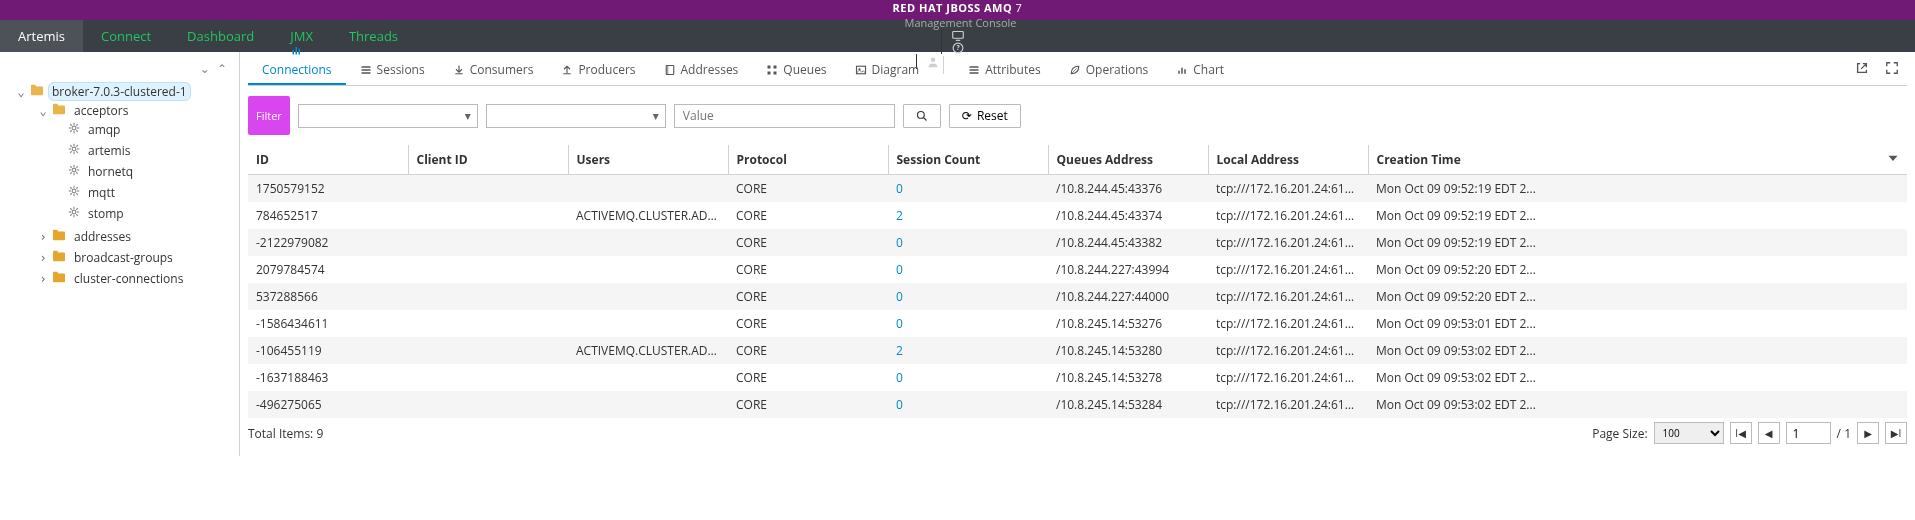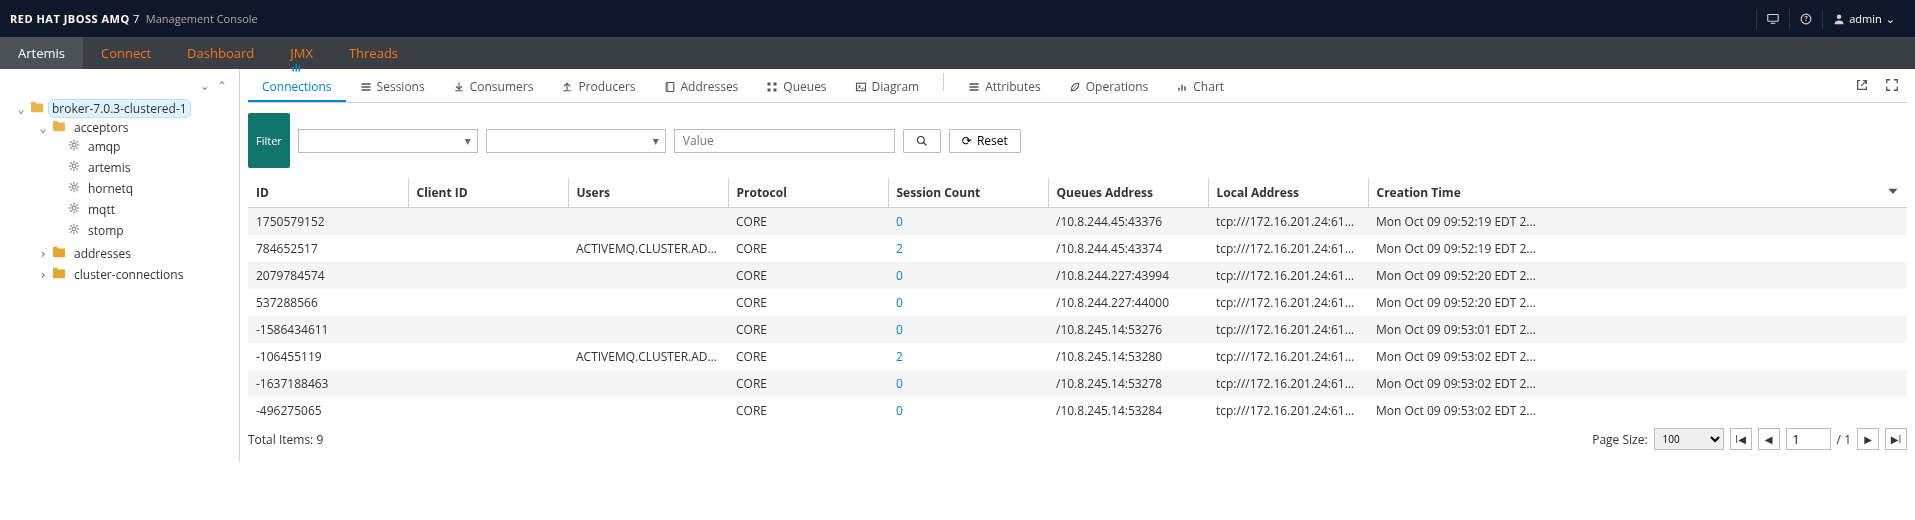--- a/index.html
+++ b/index.html
@@ -1,29 +1,29 @@
 <!DOCTYPE html>
 <html><head>
 <meta charset="utf-8">
 <style>
 * { box-sizing: border-box; margin: 0; padding: 0; font-family: "Open Sans", "Helvetica Neue", Helvetica, Arial, sans-serif; }
 body { font-size: 12px; color: #333; background: #fff; width: 1915px; }
 
 
-.topbar { background: #0f172a; color: #fff; height: 37px; display: flex; align-items: center; padding: 0 10px; font-size: 11px; }
+.topbar { background: #701a75; color: #fff; height: 20px; display: flex; align-items: center; padding: 0 10px; font-size: 11px; flex-direction: column; }
 .topbar .brand { font-weight: bold; letter-spacing: 0.5px; }
 .topbar .brand .ver { font-weight: normal; }
 .topbar .sub { color: #aaa; margin-left: 6px; }
 .topbar .spacer { flex: 1; }
 .topbar .right-item { padding: 0 10px; height: 20px; display: flex; align-items: center; cursor: pointer; border-left: 1px solid #333; }
 .topbar .right-item svg { fill: #d0d0d0; }
 
 
 .navbar { background: #393f44; height: 32px; display: flex; align-items: stretch; }
-.navbar .nav-item { color: #f97316; padding: 0 18px; display: flex; align-items: center; font-size: 13px; cursor: pointer; }
+.navbar .nav-item { color: #22c55e; padding: 0 18px; display: flex; align-items: center; font-size: 13px; cursor: pointer; }
 .navbar .nav-item.active { background: #4d5258; color: #fff; }
 
 
 .main { display: flex; }
 .sidebar { width: 240px; border-right: 1px solid #d1d1d1; padding: 4px 6px 4px 6px; font-size: 12px; }
 .content { flex: 1; padding: 0 8px 8px 8px; min-width: 0; }
 
 
 .tree-toolbar { text-align: right; padding: 4px 6px; color: #888; }
 .tree-toolbar span { cursor: pointer; margin-left: 4px; }
@@ -39,21 +39,21 @@
 
 .tabs { display: flex; align-items: flex-end; border-bottom: 1px solid #d1d1d1; height: 34px; position: relative; }
 .tab { padding: 8px 14px 7px; color: #555; cursor: pointer; display: flex; align-items: center; gap: 5px; font-size: 12px; }
 .tab.active { color: #0088ce; border-bottom: 2px solid #0088ce; padding-bottom: 5px; flex-direction: column; }
 .tab-sep { width: 1px; height: 18px; background: #d1d1d1; margin: 0 10px 8px; align-self: center; }
 .tabs-right { margin-left: auto; display: flex; align-items: center; gap: 16px; padding-right: 8px; padding-bottom: 6px; }
 .tabs-right .ticon { cursor: pointer; color: #555; }
 
 
 .filter-row { display: flex; align-items: center; gap: 8px; padding: 10px 0; }
-.filter-label { background: #0f766e; color: #fff; padding: 20px 8px; border-radius: 2px; font-size: 11px; }
+.filter-label { background: #d946ef; color: #fff; padding: 12px 8px; border-radius: 2px; font-size: 11px; }
 .select-like { border: 1px solid #bbb; height: 24px; width: 180px; background: #fff; display: flex; align-items: center; justify-content: flex-end; padding: 0 6px; cursor: pointer; color: #666; }
 .text-input { border: 1px solid #bbb; height: 24px; width: 221px; padding: 0 8px; font-size: 12px; }
 .btn { border: 1px solid #bbb; height: 24px; padding: 0 12px; background: #fff; cursor: pointer; display: inline-flex; align-items: center; gap: 5px; font-size: 12px; border-radius: 1px; }
 
 
 table.datagrid { width: 100%; border-collapse: collapse; font-size: 12px; table-layout: fixed; }
 table.datagrid th { text-align: left; font-weight: bold; padding: 6px 8px; border-bottom: 1px solid #d1d1d1; font-size: 12px; white-space: nowrap; overflow: hidden; text-overflow: ellipsis; cursor: pointer; }
 table.datagrid th:not(:first-child) { border-left: 1px solid #d1d1d1; }
 table.datagrid td { padding: 5px 8px; white-space: nowrap; overflow: hidden; text-overflow: ellipsis; }
 table.datagrid tbody tr:nth-child(odd) td { background: #f5f5f5; }
@@ -208,20 +208,25 @@
                 </ul></li>
               <li><span class="row"><span class="twisty">›</span><span class="folder-icon icon">
                     <svg width="14" height="12" viewBox="0 0 16 14">
                       <path d="M1 3 L1 12 Q1 13 2 13 L14 13 Q15 13 15 12 L15 4 Q15 3 14 3 L7 3 L6 1 L2 1 Q1 1 1 2 Z" fill="#e4a62d"></path>
                     </svg>
                   </span><span class="node-label">addresses</span></span></li>
               <li><span class="row"><span class="twisty">›</span><span class="folder-icon icon">
                     <svg width="14" height="12" viewBox="0 0 16 14">
                       <path d="M1 3 L1 12 Q1 13 2 13 L14 13 Q15 13 15 12 L15 4 Q15 3 14 3 L7 3 L6 1 L2 1 Q1 1 1 2 Z" fill="#e4a62d"></path>
                     </svg>
+                  </span><span class="node-label">broadcast-groups</span></span></li>
+              <li><span class="row"><span class="twisty">›</span><span class="folder-icon icon">
+                    <svg width="14" height="12" viewBox="0 0 16 14">
+                      <path d="M1 3 L1 12 Q1 13 2 13 L14 13 Q15 13 15 12 L15 4 Q15 3 14 3 L7 3 L6 1 L2 1 Q1 1 1 2 Z" fill="#e4a62d"></path>
+                    </svg>
                   </span><span class="node-label">cluster-connections</span></span></li>
             </ul></li>
         </ul>
     </div>
   </div>
 
   <div class="content">
 
     <div class="tabs" id="tabs">
         <div class="tab active">
@@ -391,20 +396,30 @@
             <td>784652517</td>
             <td></td>
             <td>ACTIVEMQ.CLUSTER.ADMI...</td>
             <td>CORE</td>
             <td><span class="session-link">2</span></td>
             <td>/10.8.244.45:43374</td>
             <td>tcp:///172.16.201.24:61616</td>
             <td>Mon Oct 09 09:52:19 EDT 2...</td>
           </tr>
           <tr>
+            <td>-2122979082</td>
+            <td></td>
+            <td></td>
+            <td>CORE</td>
+            <td><span class="session-link">0</span></td>
+            <td>/10.8.244.45:43382</td>
+            <td>tcp:///172.16.201.24:61616</td>
+            <td>Mon Oct 09 09:52:19 EDT 2...</td>
+          </tr>
+          <tr>
             <td>2079784574</td>
             <td></td>
             <td></td>
             <td>CORE</td>
             <td><span class="session-link">0</span></td>
             <td>/10.8.244.227:43994</td>
             <td>tcp:///172.16.201.24:61616</td>
             <td>Mon Oct 09 09:52:20 EDT 2...</td>
           </tr>
           <tr>

